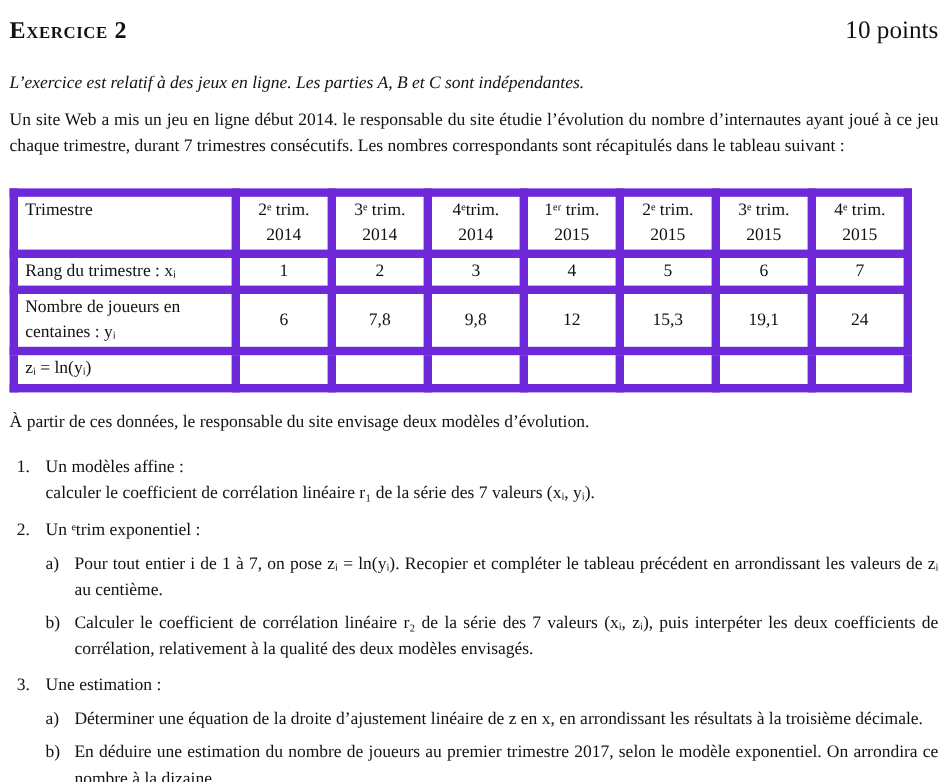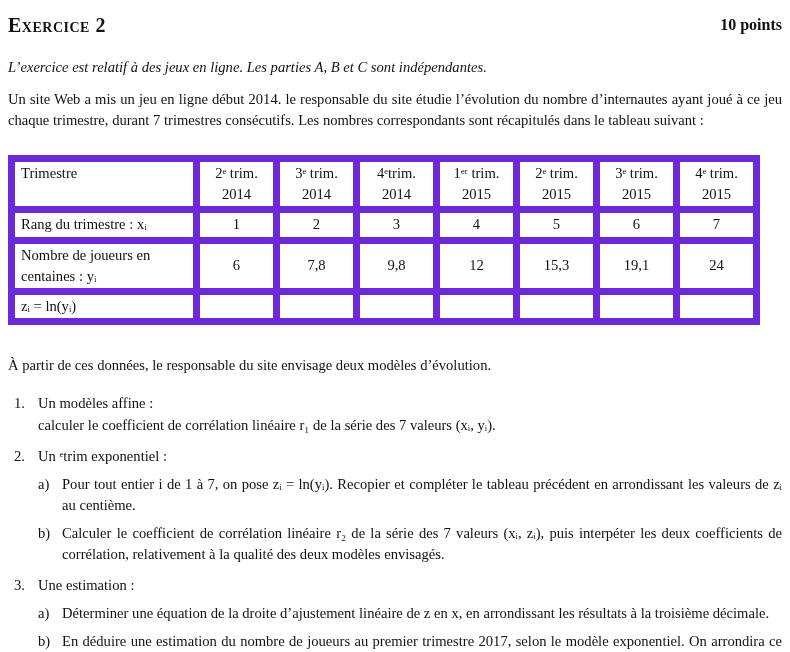--- a/index.html
+++ b/index.html
@@ -23,22 +23,22 @@
     align-items: center;
     margin-top: 2px;
   }
   .exercise-title {
     font-variant: small-caps;
     font-weight: bold;
     font-size: 20px;
     letter-spacing: 0.5px;
   }
   .points {
-    font-weight: bold;
-    font-size: 16px;
+    font-weight: normal;
+    font-size: 21px;
   }
   .intro-italic {
     font-style: italic;
     margin-top: 17px;
   }
   .part-heading {
     font-weight: bold;
     margin-top: 13px;
   }
   .para {
@@ -63,21 +63,21 @@
     width: 185px;
   }
   table.data-table td.corner { vertical-align: top; }
   table.data-table td.datacol { width: 80px; }
   td.joueurs-label { text-align: justify; }
   tr.header-row td { height: 48px; }
   tr.rang-row td { height: 25px; }
   tr.joueurs-row td { height: 48px; }
   tr.z-row td { height: 26px; }
   .after-table {
-    margin-top: 30px;
+    margin-top: 15px;
   }
   .qlist { margin-top: 16px; }
   .qitem {
     display: flex;
     margin-top: 9px;
   }
   .qnum {
     width: 24px;
     flex: 0 0 24px;
     margin-left: 6px;

